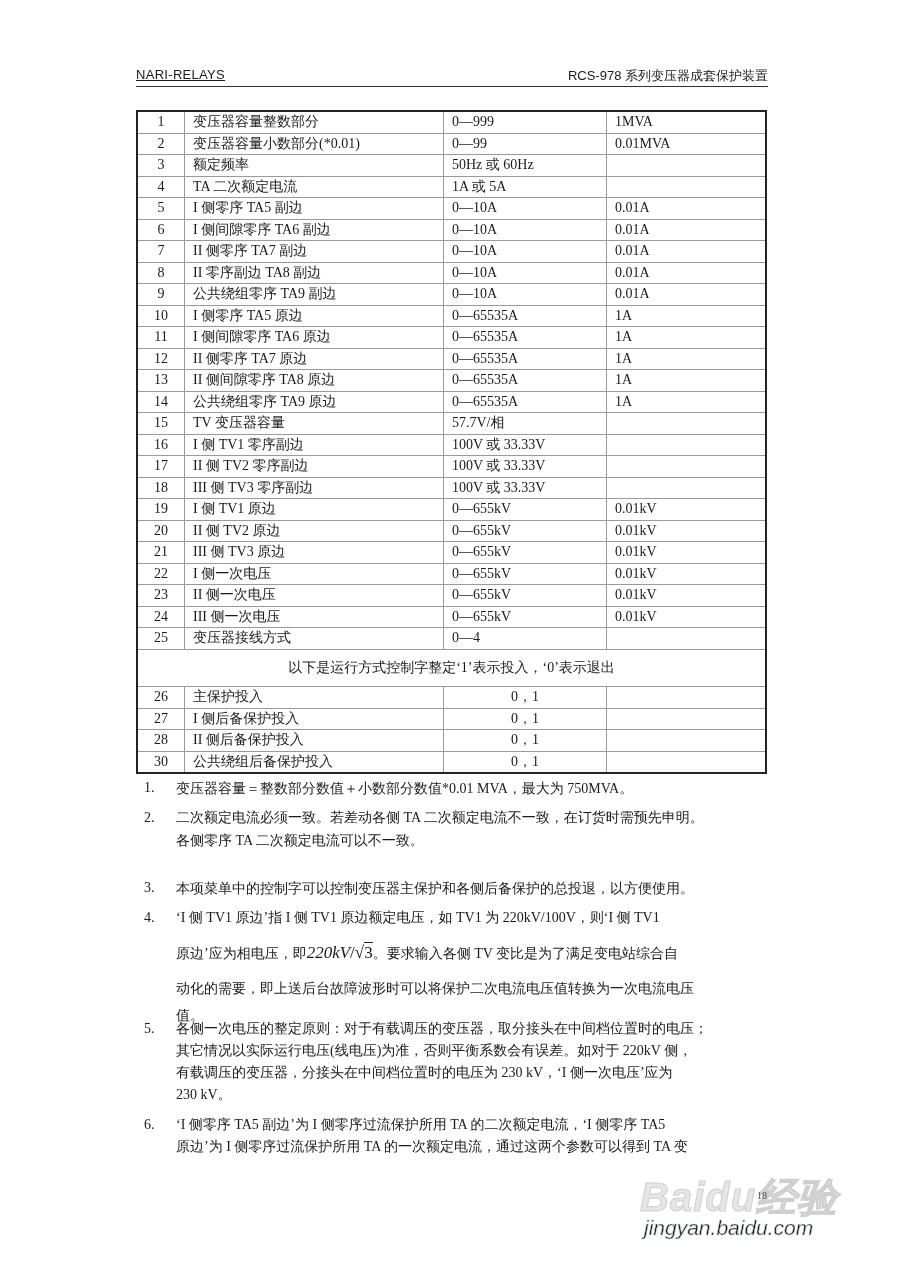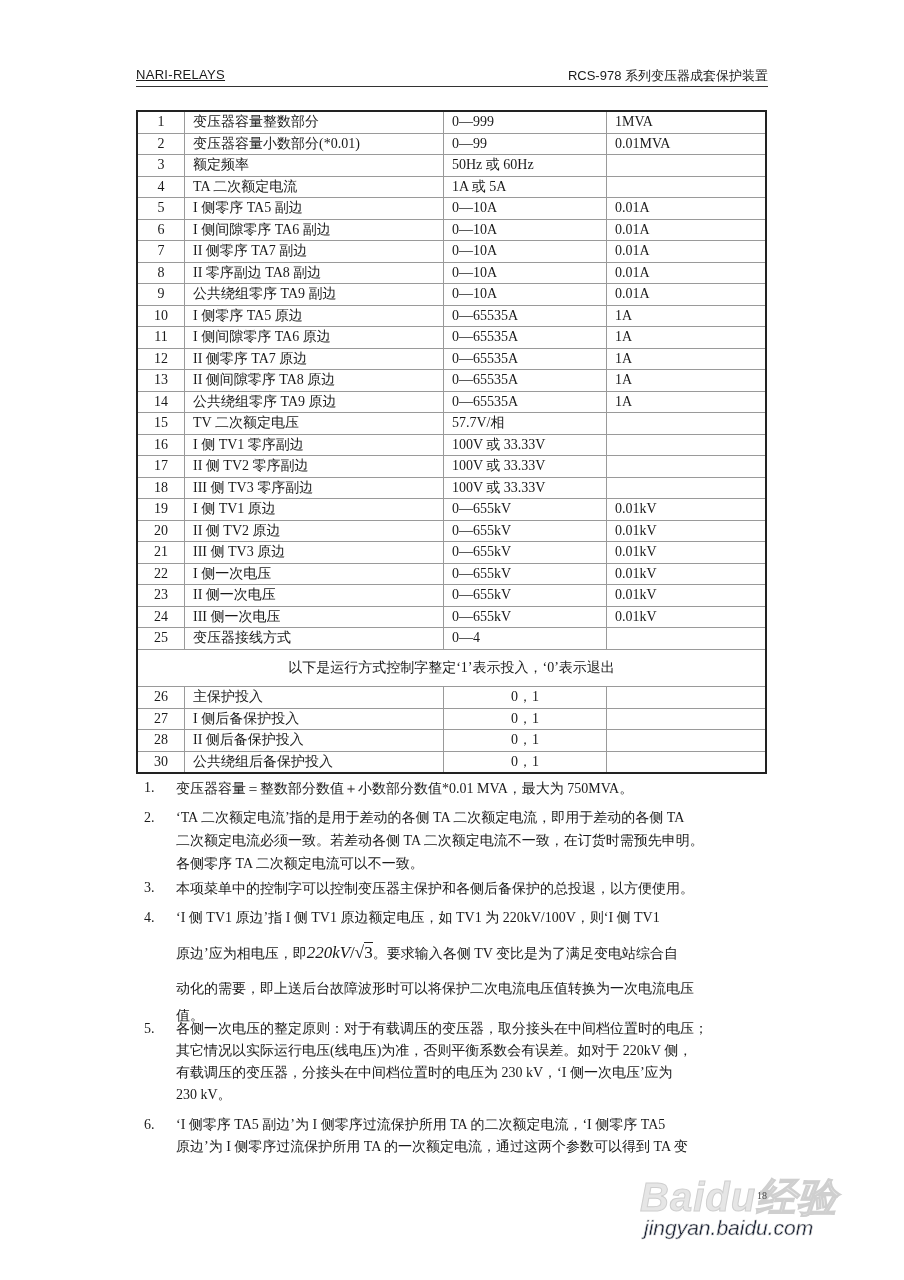--- a/index.html
+++ b/index.html
@@ -122,21 +122,21 @@
         <td class="step">1A</td>
       </tr>
     <tr>
         <td class="num">14</td>
         <td class="name">公共绕组零序 TA9 原边</td>
         <td class="range">0—65535A</td>
         <td class="step">1A</td>
       </tr>
     <tr>
         <td class="num">15</td>
-        <td class="name">TV 二次额定电压</td>
+        <td class="name">TV 变压器容量</td>
         <td class="range">57.7V/相</td>
         <td class="step"></td>
       </tr>
     <tr>
         <td class="num">16</td>
         <td class="name">I 侧 TV1 零序副边</td>
         <td class="range">100V 或 33.33V</td>
         <td class="step"></td>
       </tr>
     <tr>
@@ -225,21 +225,20 @@
   </tbody>
 </table>
 
 <div class="notes">
   <div class="note" style="height:24px;">
     <span class="idx">1.</span>
     <p>变压器容量＝整数部分数值＋小数部分数值*0.01 MVA，最大为 750MVA。</p>
   </div>
   <div class="note" style="line-height:23px;height:72px;margin-top:2px;">
     <span class="idx">2.</span>
-    <p>‘TA 二次额定电流’指的是用于差动的各侧 TA 二次额定电流，即用于差动的各侧 TA</p>
     <p>二次额定电流必须一致。若差动各侧 TA 二次额定电流不一致，在订货时需预先申明。</p>
     <p>各侧零序 TA 二次额定电流可以不一致。</p>
   </div>
   <div class="note" style="height:24px;margin-top:2px;">
     <span class="idx">3.</span>
     <p>本项菜单中的控制字可以控制变压器主保护和各侧后备保护的总投退，以方便使用。</p>
   </div>
   <div class="note" style="line-height:35px;height:112px;margin-top:-4px;">
     <span class="idx">4.</span>
     <p>‘I 侧 TV1 原边’指 I 侧 TV1 原边额定电压，如 TV1 为 220kV/100V，则‘I 侧 TV1</p>

